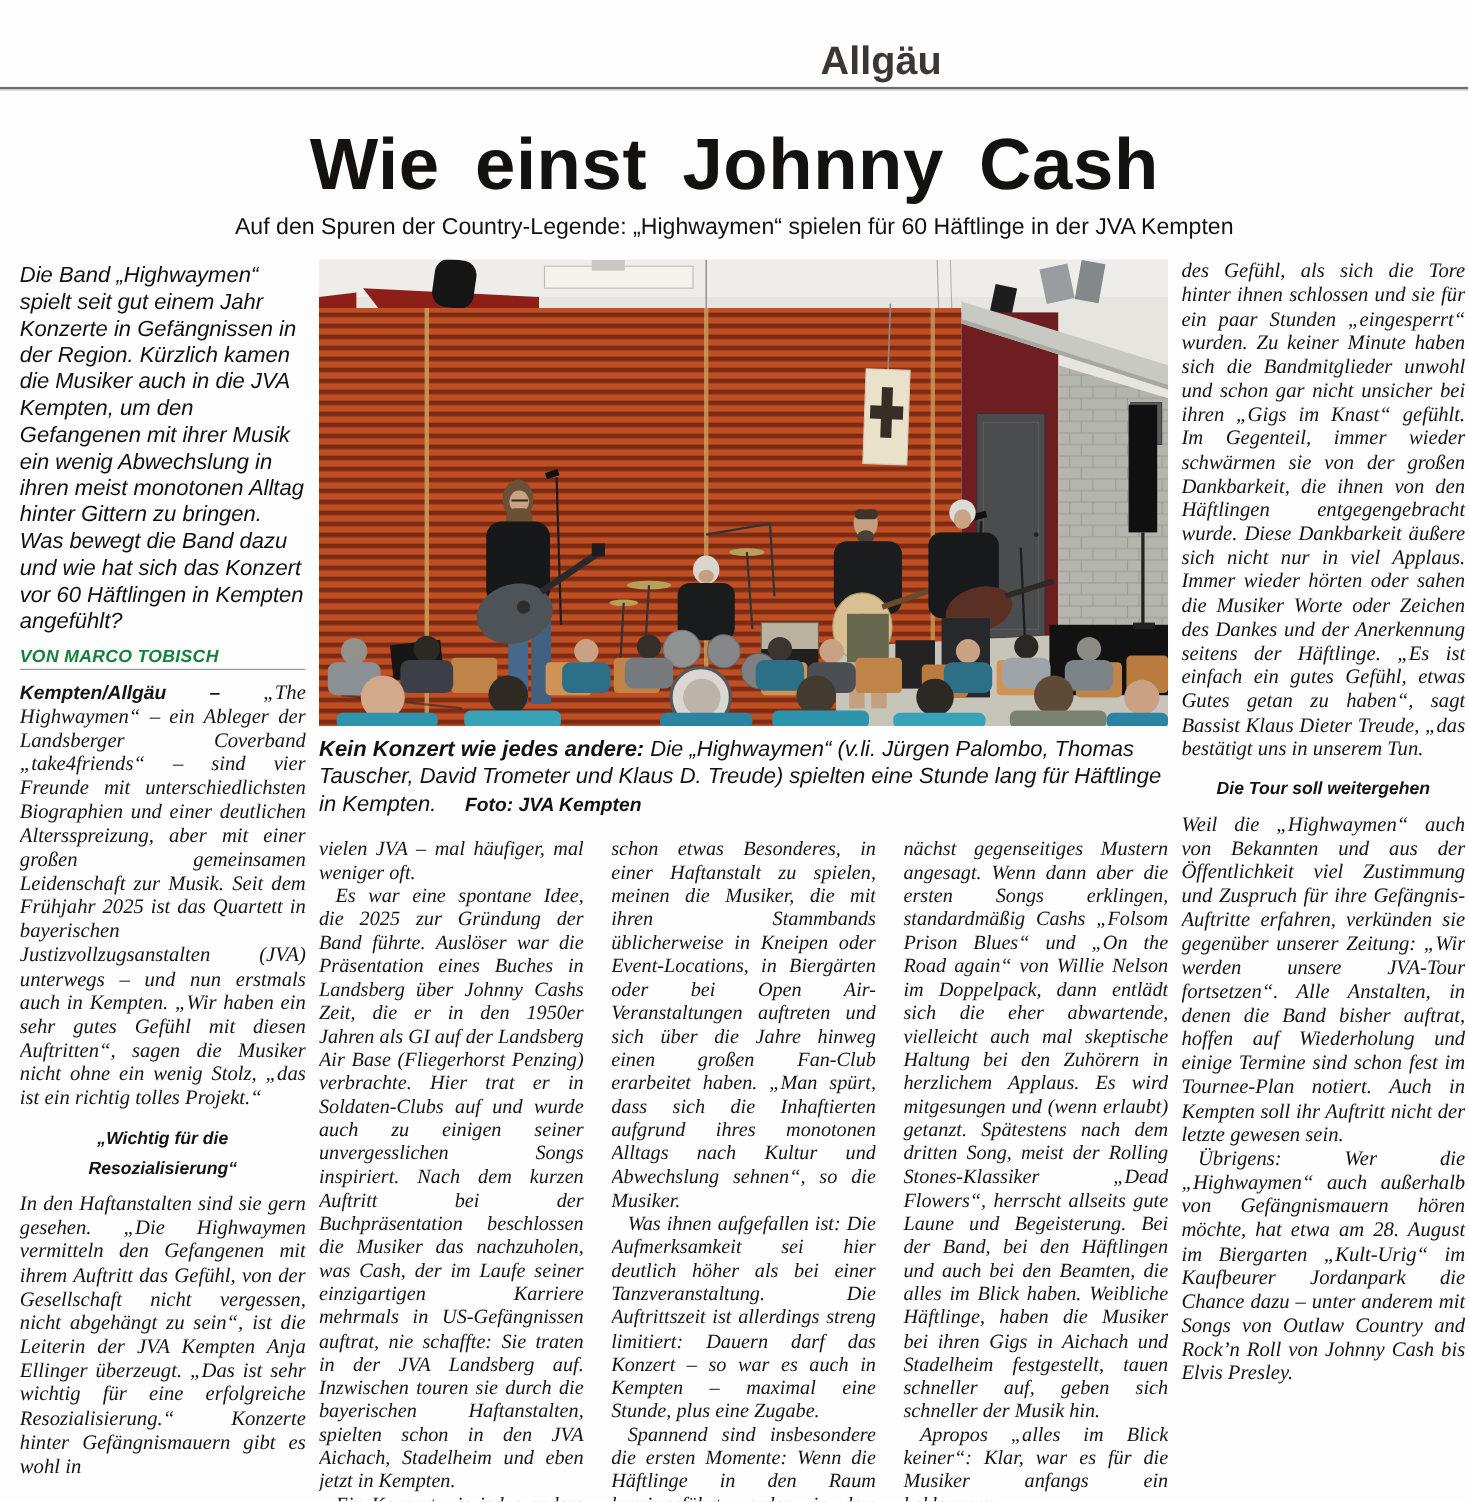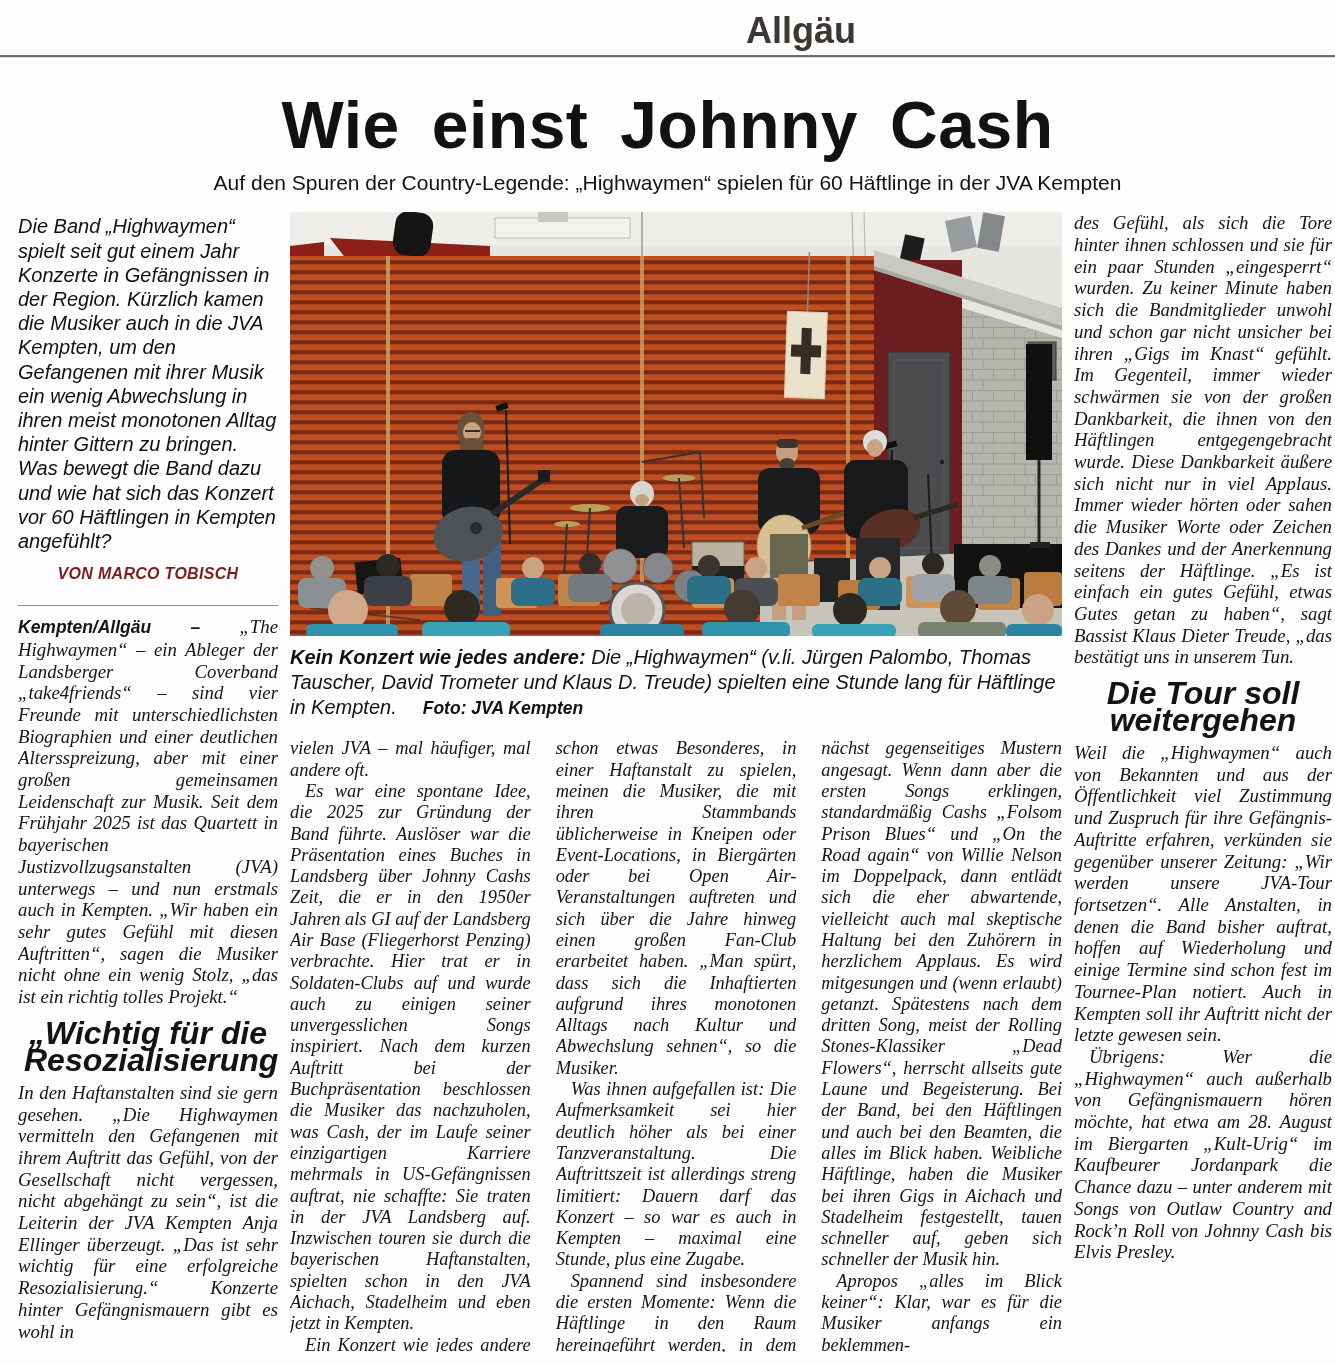--- a/index.html
+++ b/index.html
@@ -5,21 +5,21 @@
   html,body{margin:0;padding:0;background:#fff;}
   .page{
     position:relative;
     width:1335px;height:1365px;
     background:#fefefe;
     overflow:hidden;
     color:#161616;
     font-family:"Liberation Serif",serif;
   }
   
-  .masthead{position:relative;height:70px;}
+  .masthead{position:relative;height:70px;margin-top:24px;}
   .section-label{
     position:absolute;left:746px;top:10px;
     font-family:"Liberation Sans",sans-serif;
     font-weight:700;font-size:36px;color:#3d3733;
   }
   .masthead-rule{
     position:absolute;left:0;top:55px;width:1335px;height:2px;
     background:#6e6e6e;border-bottom:1px solid #d8d8d8;
   }
   
@@ -47,35 +47,35 @@
   .col{overflow:hidden;}
   
   .intro-text{
     font-family:"Liberation Sans",sans-serif;
     font-size:20px;line-height:24.2px;color:#101010;
     margin:2px 0 0 0;text-align:left;
   }
   .byline{
     font-family:"Liberation Sans",sans-serif;
     font-weight:700;font-size:16px;letter-spacing:.3px;
-    margin:12px 0 22px 0;color:#7f1d1d;text-align:center;
+    margin:12px 0 1px 0;color:#15803d;
   }
   .byline-rule{border:none;border-top:1.5px solid #8f8f8f;margin:0 0 10px 0;}
   
   .body-par{
     margin:0;text-align:justify;
     font-size:18.8px;line-height:21.7px;
     hyphens:auto;overflow-wrap:break-word;color:#141414;
   }
   .center-cols .body-par{font-size:18.4px;line-height:21.3px;}
   .indent{text-indent:15px;}
   .lead-in{font-family:"Liberation Sans",sans-serif;font-weight:700;font-size:17.5px;}
   .subhead{
     font-family:"Liberation Sans",sans-serif;
-    font-weight:700;font-size:32px;line-height:27px;
+    font-weight:700;font-size:16px;line-height:27px;
     text-align:center;margin:12px 6px 8px 6px;color:#131313;
   }
   
   .photo-wrap{width:772px;}
   .photo-svg{display:block;width:772px;height:424px;background:#e8e6e1;}
   .caption{
     font-family:"Liberation Sans",sans-serif;
     font-size:20px;line-height:25px;margin:9px 0 0 0;
     text-align:left;color:#121212;
   }
@@ -288,21 +288,21 @@
             <circle cx="748" cy="398" r="16" fill="#caa183"></circle>
               <rect x="716" y="412" width="56" height="14" rx="6" fill="#2a84a2"></rect>
           </g>
         </g>
       </svg>
 
       <p class="caption"><span class="cap-lead">Kein Konzert wie jedes andere:</span> <span>Die „Highwaymen“ (v.li. Jürgen Palombo, Thomas Tauscher, David Trometer und Klaus D. Treude) spielten eine Stunde lang für Häftlinge in Kempten.</span><span class="credit">Foto: JVA Kempten</span></p>
 
       <div class="center-cols">
         <div class="col">
-          <p class="body-par">vielen JVA – mal häufiger, mal andere oft.</p>
+          <p class="body-par">vielen JVA – mal häufiger, mal weniger oft.</p>
           <p class="body-par indent">Es war eine spontane Idee, die 2025 zur Gründung der Band führte. Auslöser war die Präsentation eines Buches in Landsberg über Johnny Cashs Zeit, die er in den 1950er Jahren als GI auf der Landsberg Air Base (Fliegerhorst Penzing) verbrachte. Hier trat er in Soldaten-Clubs auf und wurde auch zu einigen seiner unvergesslichen Songs inspiriert. Nach dem kurzen Auftritt bei der Buchpräsentation beschlossen die Musiker das nachzuholen, was Cash, der im Laufe seiner einzigartigen Karriere mehrmals in US-Gefängnissen auftrat, nie schaffte: Sie traten in der JVA Landsberg auf. Inzwischen touren sie durch die bayerischen Haftanstalten, spielten schon in den JVA Aichach, Stadelheim und eben jetzt in Kempten.</p>
           <p class="body-par indent">Ein Konzert wie jedes andere sei das natürlich nicht. Es sei</p>
         </div>
         <div class="col">
           <p class="body-par">schon etwas Besonderes, in einer Haftanstalt zu spielen, meinen die Musiker, die mit ihren Stammbands üblicherweise in Kneipen oder Event-Locations, in Biergärten oder bei Open Air-Veranstaltungen auftreten und sich über die Jahre hinweg einen großen Fan-Club erarbeitet haben. „Man spürt, dass sich die Inhaftierten aufgrund ihres monotonen Alltags nach Kultur und Abwechslung sehnen“, so die Musiker.</p>
           <p class="body-par indent">Was ihnen aufgefallen ist: Die Aufmerksamkeit sei hier deutlich höher als bei einer Tanzveranstaltung. Die Auftrittszeit ist allerdings streng limitiert: Dauern darf das Konzert – so war es auch in Kempten – maximal eine Stunde, plus eine Zugabe.</p>
           <p class="body-par indent">Spannend sind insbesondere die ersten Momente: Wenn die Häftlinge in den Raum hereingeführt werden, in dem die Band schon wartet, ist zu-</p>
         </div>
         <div class="col">
           <p class="body-par">nächst gegenseitiges Mustern angesagt. Wenn dann aber die ersten Songs erklingen, standardmäßig Cashs „Folsom Prison Blues“ und „On the Road again“ von Willie Nelson im Doppelpack, dann entlädt sich die eher abwartende, vielleicht auch mal skeptische Haltung bei den Zuhörern in herzlichem Applaus. Es wird mitgesungen und (wenn erlaubt) getanzt. Spätestens nach dem dritten Song, meist der Rolling Stones-Klassiker „Dead Flowers“, herrscht allseits gute Laune und Begeisterung. Bei der Band, bei den Häftlingen und auch bei den Beamten, die alles im Blick haben. Weibliche Häftlinge, haben die Musiker bei ihren Gigs in Aichach und Stadelheim festgestellt, tauen schneller auf, geben sich schneller der Musik hin.</p>

